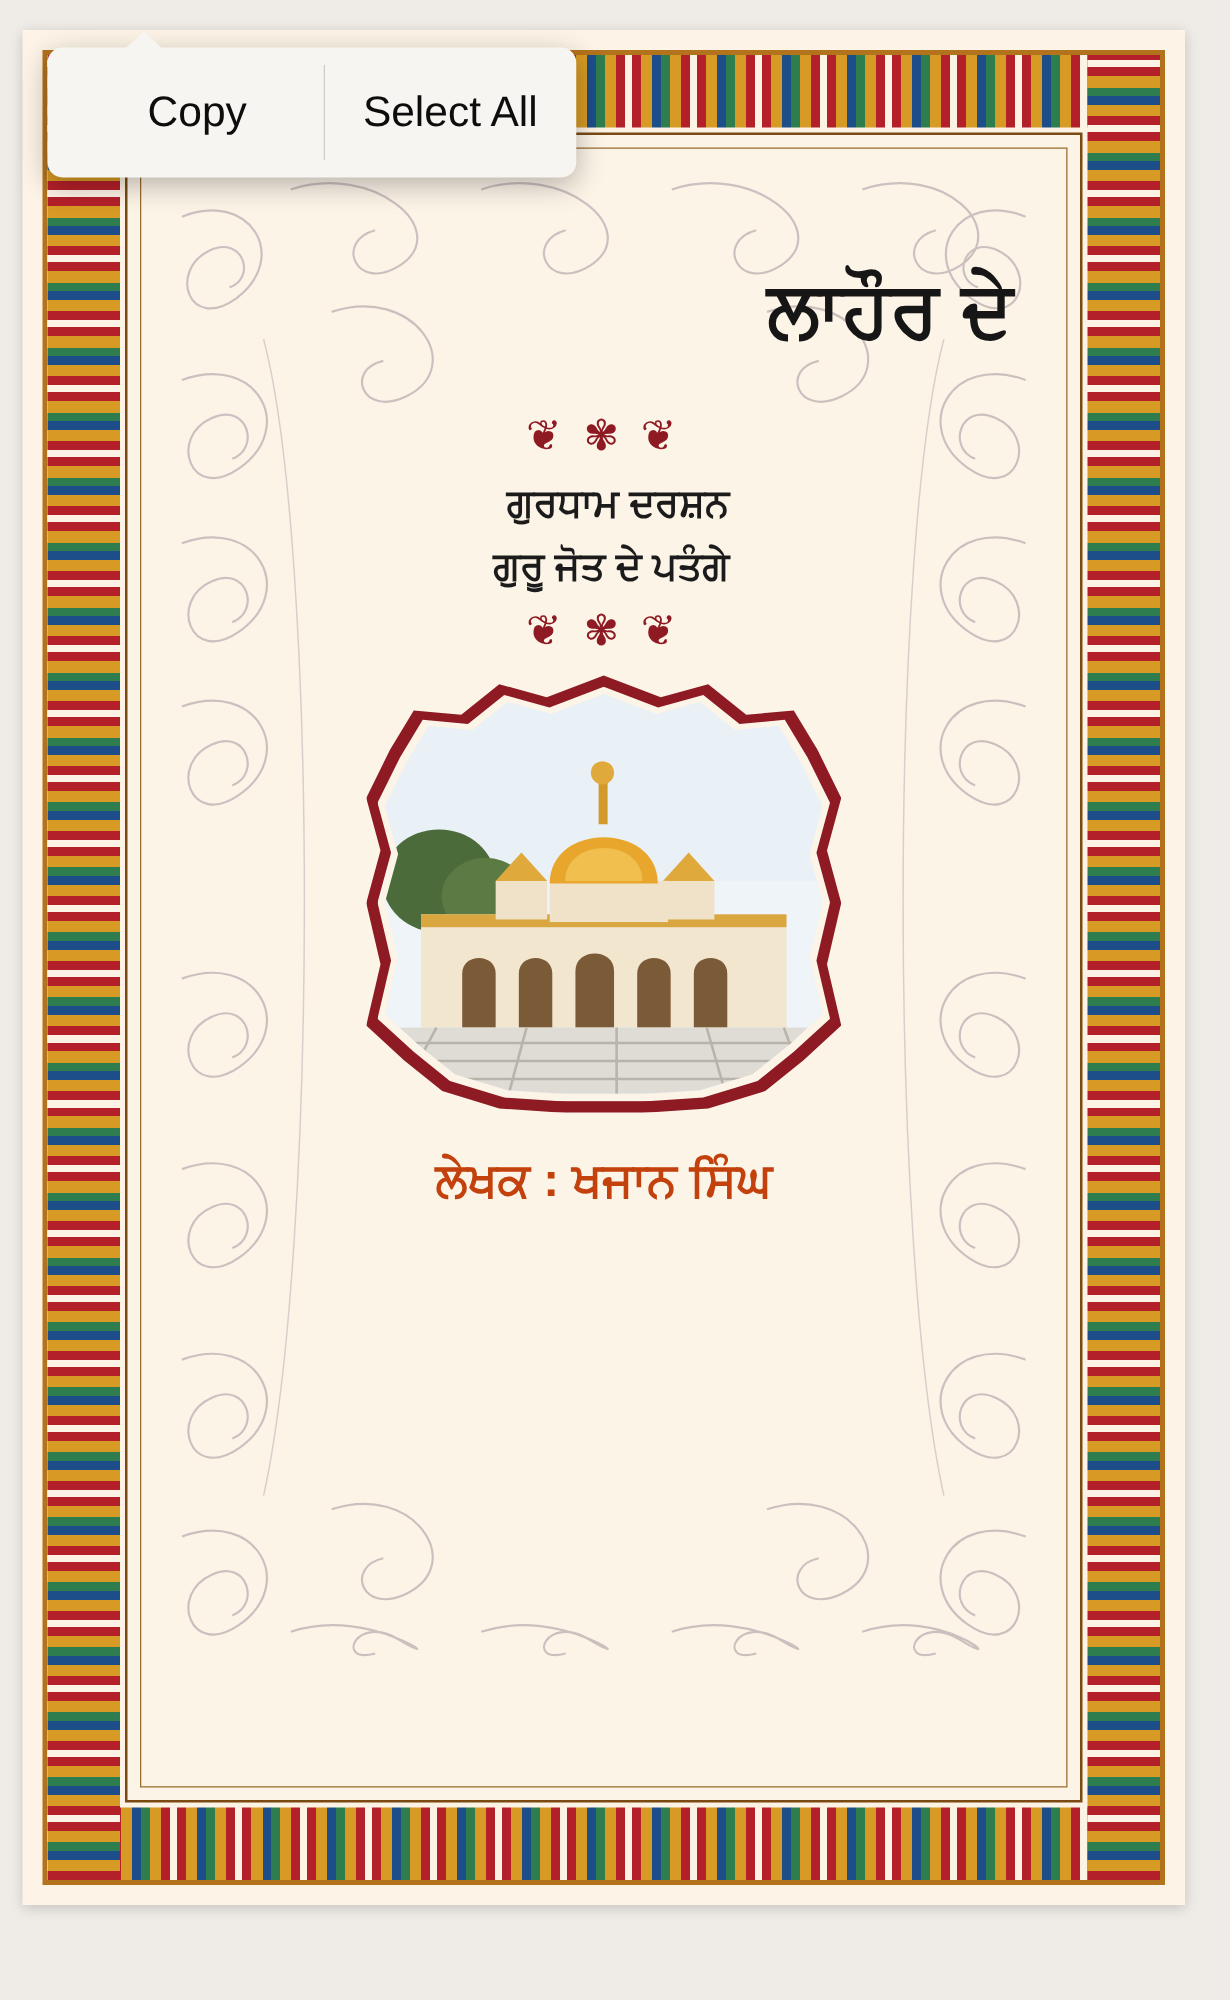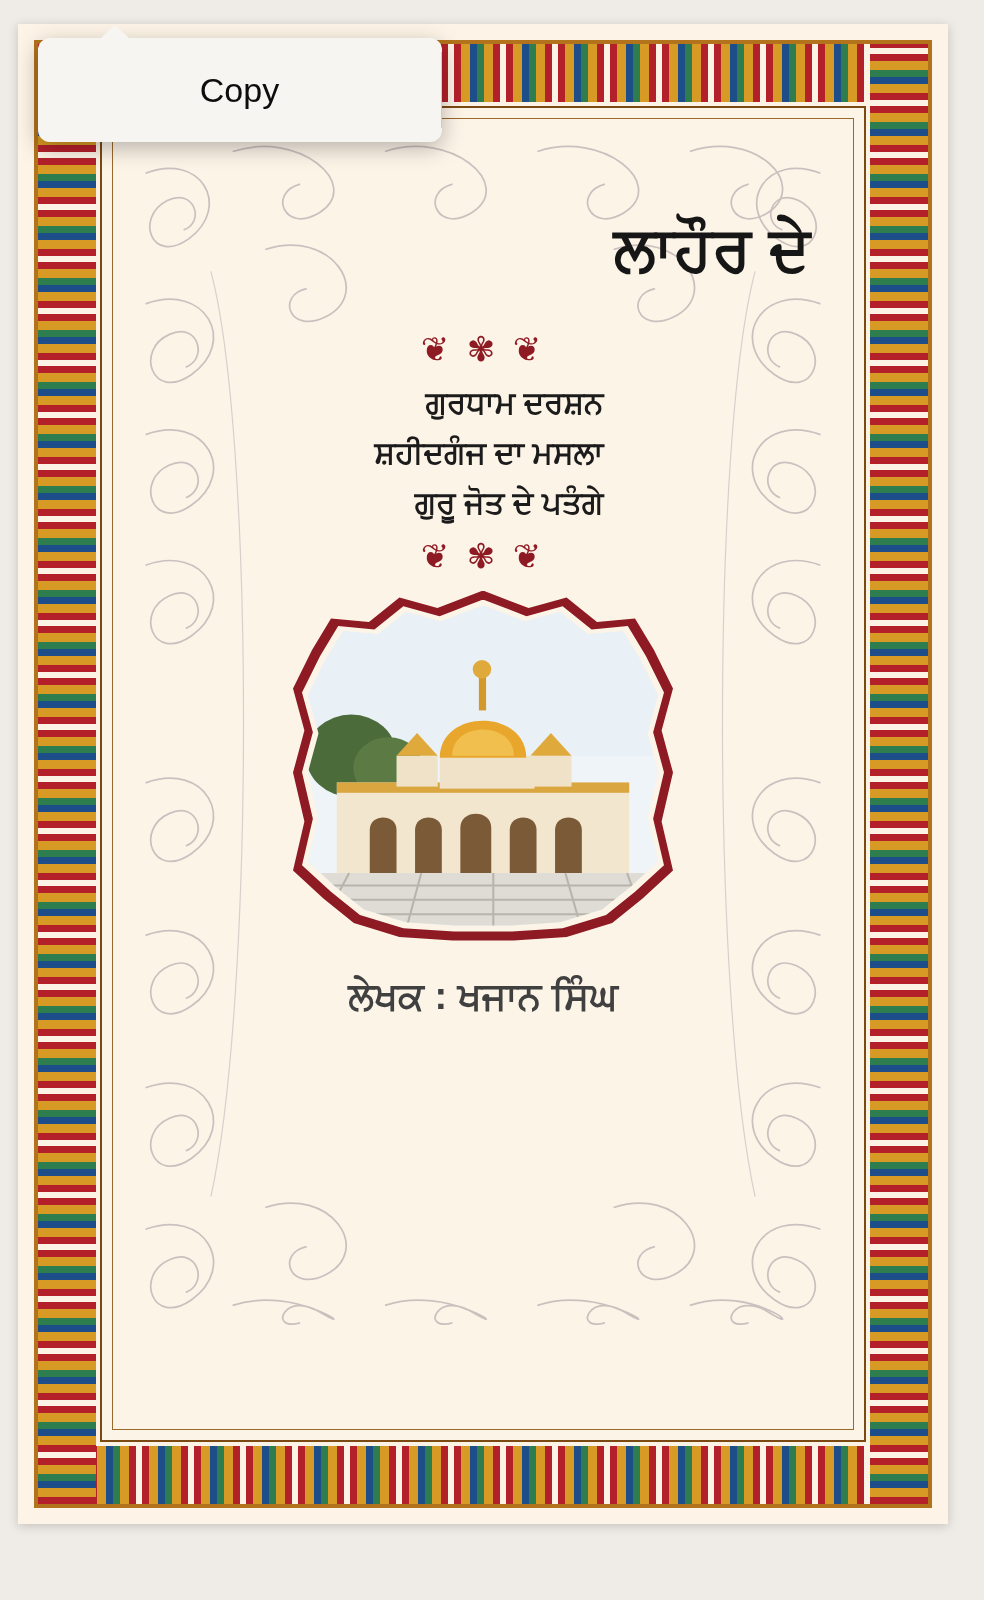--- a/index.html
+++ b/index.html
@@ -177,39 +177,40 @@
       72% 99%, 58% 100%, 42% 100%, 28% 99%, 16% 95%, 8% 88%,
       0% 80%, 3% 66%, 0% 52%, 3% 40%, 0% 28%, 5% 17%, 10% 8%,
       20% 9%, 28% 2%, 38% 5%
     );
     background: linear-gradient(#cfe3f2 0%, #e7f1f8 42%, #e7f1f8 42%);
   }
   .photo svg { display: block; width: 100%; height: 100%; }
 
   .author {
     margin-top: 34px;
-    color: #404040;
+    color: #c2410c;
     font-size: 38px;
     font-weight: 700;
   }
 
   
   .context-menu {
     position: absolute;
     left: 38px;
     top: 38px;
     width: 404px;
     height: 104px;
     background: #f7f5f2;
     border-radius: 12px;
     box-shadow: 0 6px 22px rgba(0,0,0,0.28);
     display: flex;
     align-items: stretch;
     overflow: visible;
     z-index: 50;
+    padding-left: 19px;
   }
   .context-menu:before {
     content: "";
     position: absolute;
     top: -13px;
     left: 62px;
     width: 0; height: 0;
     border-left: 15px solid transparent;
     border-right: 15px solid transparent;
     border-bottom: 14px solid #f7f5f2;
@@ -290,21 +291,20 @@
         <div class="content">
 
           <div class="title">
             <div>ਲਾਹੌਰ ਦੇ</div>
           </div>
 
           <div class="divider-orn">❦ ✾ ❦</div>
 
           <div class="subtitles">
             <div>ਗੁਰਧਾਮ ਦਰਸ਼ਨ</div>
-            <div>ਸ਼ਹੀਦਗੰਜ ਦਾ ਮਸਲਾ</div>
             <div>ਗੁਰੂ ਜੋਤ ਦੇ ਪਤੰਗੇ</div>
           </div>
 
           <div class="divider-orn bottom">❦ ✾ ❦</div>
 
           <div class="photo-wrap">
             <div class="cartouche"></div>
             <div class="cartouche-inner"></div>
             <div class="photo">
               <svg viewBox="0 0 340 320" preserveAspectRatio="xMidYMid slice">
@@ -353,15 +353,16 @@
 
           <div class="author">ਲੇਖਕ : ਖਜਾਨ ਸਿੰਘ</div>
         </div>
       </div>
     </div>
   </div>
 
   <div class="context-menu">
     <div class="menu-item">Copy</div>
     <div class="menu-sep"></div>
+    <div class="menu-item">Select All</div>
   </div>
 
 </div>
 
 </body></html>

